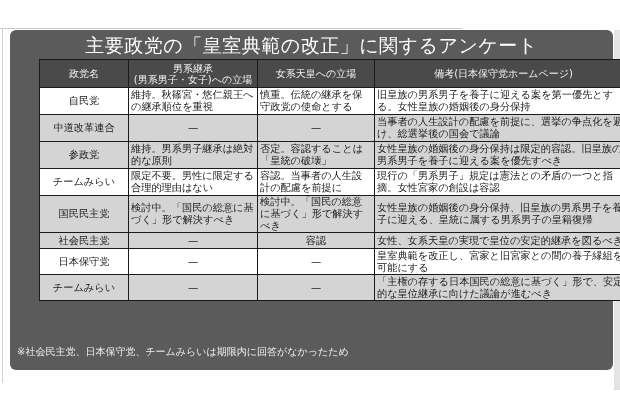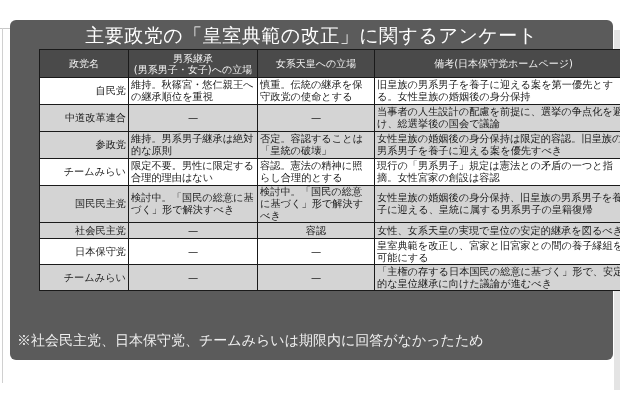--- a/index.html
+++ b/index.html
@@ -4,47 +4,47 @@
 <style>
   html, body { margin:0; padding:0; }
   body {
     width:620px; height:413px; background:#ffffff; position:relative; overflow:hidden;
     font-family:"DejaVu Sans", "Liberation Sans", sans-serif;
   }
   .topline { position:absolute; left:0; top:28px; width:462px; height:1px; background:#c8c8c8; }
   .leftline { position:absolute; left:2px; top:28px; width:1px; height:355px; background:#d0d0d0; }
   .rightstrip { position:absolute; right:0; top:30px; width:6px; height:360px; background:#e4e4e4; }
   .panel {
-    position:absolute; left:10px; top:20px; width:603px; height:340px;
+    position:absolute; left:10px; top:30px; width:603px; height:340px;
     background:#5b5b5b; border-radius:6px;
   }
   .title {
     position:absolute; left:0; top:3px; width:100%; text-align:center;
     color:#ffffff; font-size:19px; line-height:24px; letter-spacing:0.5px;
   }
   table.grid {
     position:absolute; left:5px; top:29px; width:593px;
     border-collapse:collapse; table-layout:fixed; background:#a3a3a3;margin-left:24px;
   }
   table.grid td, table.grid th {
     border:1px solid #1a1a1a; padding:0 2px; overflow:hidden;
     font-size:10.2px; line-height:12px; color:#1a1a1a; vertical-align:middle;
   }
   table.grid th {
     background:#4a4a4a; color:#f2f2f2; font-weight:normal; text-align:center;
     height:27px; font-size:10px; line-height:11px;
   }
-  td.party { text-align:right; font-size:13.5px; line-height:16px; }
+  td.party { text-align:center; font-size:13.5px; line-height:16px; }
   td.center { text-align:center; }
   tr.shade td { background:#d4d4d4; }
   tr.white td { background:#ffffff; }
   .dash { color:#555; }
   .footnote {
     position:absolute; left:7px; top:316px; width:590px;
-    color:#f0f0f0; font-size:14px; line-height:11.5px; white-space:nowrap;font-family:Liberation Mono, monospace;
+    color:#f0f0f0; font-size:10px; line-height:11.5px; white-space:nowrap;
   }
 </style>
 </head>
 <body>
 
 <div class="topline"></div>
 <div class="leftline"></div>
 <div class="rightstrip"></div>
 
 <div class="panel">
@@ -83,21 +83,21 @@
       </tr>
       <tr class="shade" style="height:27px">
         <td class="party">参政党</td>
         <td>維持。男系男子継承は絶対的な原則</td>
         <td>否定。容認することは「皇統の破壊」</td>
         <td>女性皇族の婚姻後の身分保持は限定的容認。旧皇族の男系男子を養子に迎える案を優先すべき</td>
       </tr>
       <tr class="white" style="height:27px">
         <td class="party">チームみらい</td>
         <td>限定不要。男性に限定する合理的理由はない</td>
-        <td>容認。憲法の精神に照らし合理的とする</td>
+        <td>容認。当事者の人生設計の配慮を前提に</td>
         <td>現行の「男系男子」規定は憲法との矛盾の一つと指摘。女性宮家の創設は容認</td>
       </tr>
       <tr class="shade" style="height:27px">
         <td class="party">国民民主党</td>
         <td>検討中。「国民の総意に基づく」形で解決すべき</td>
         <td>検討中。「国民の総意に基づく」形で解決すべき</td>
         <td>女性皇族の婚姻後の身分保持、旧皇族の男系男子を養子に迎える、皇統に属する男系男子の皇籍復帰</td>
       </tr>
       <tr class="shade" style="height:16px">
         <td class="party">社会民主党</td>

